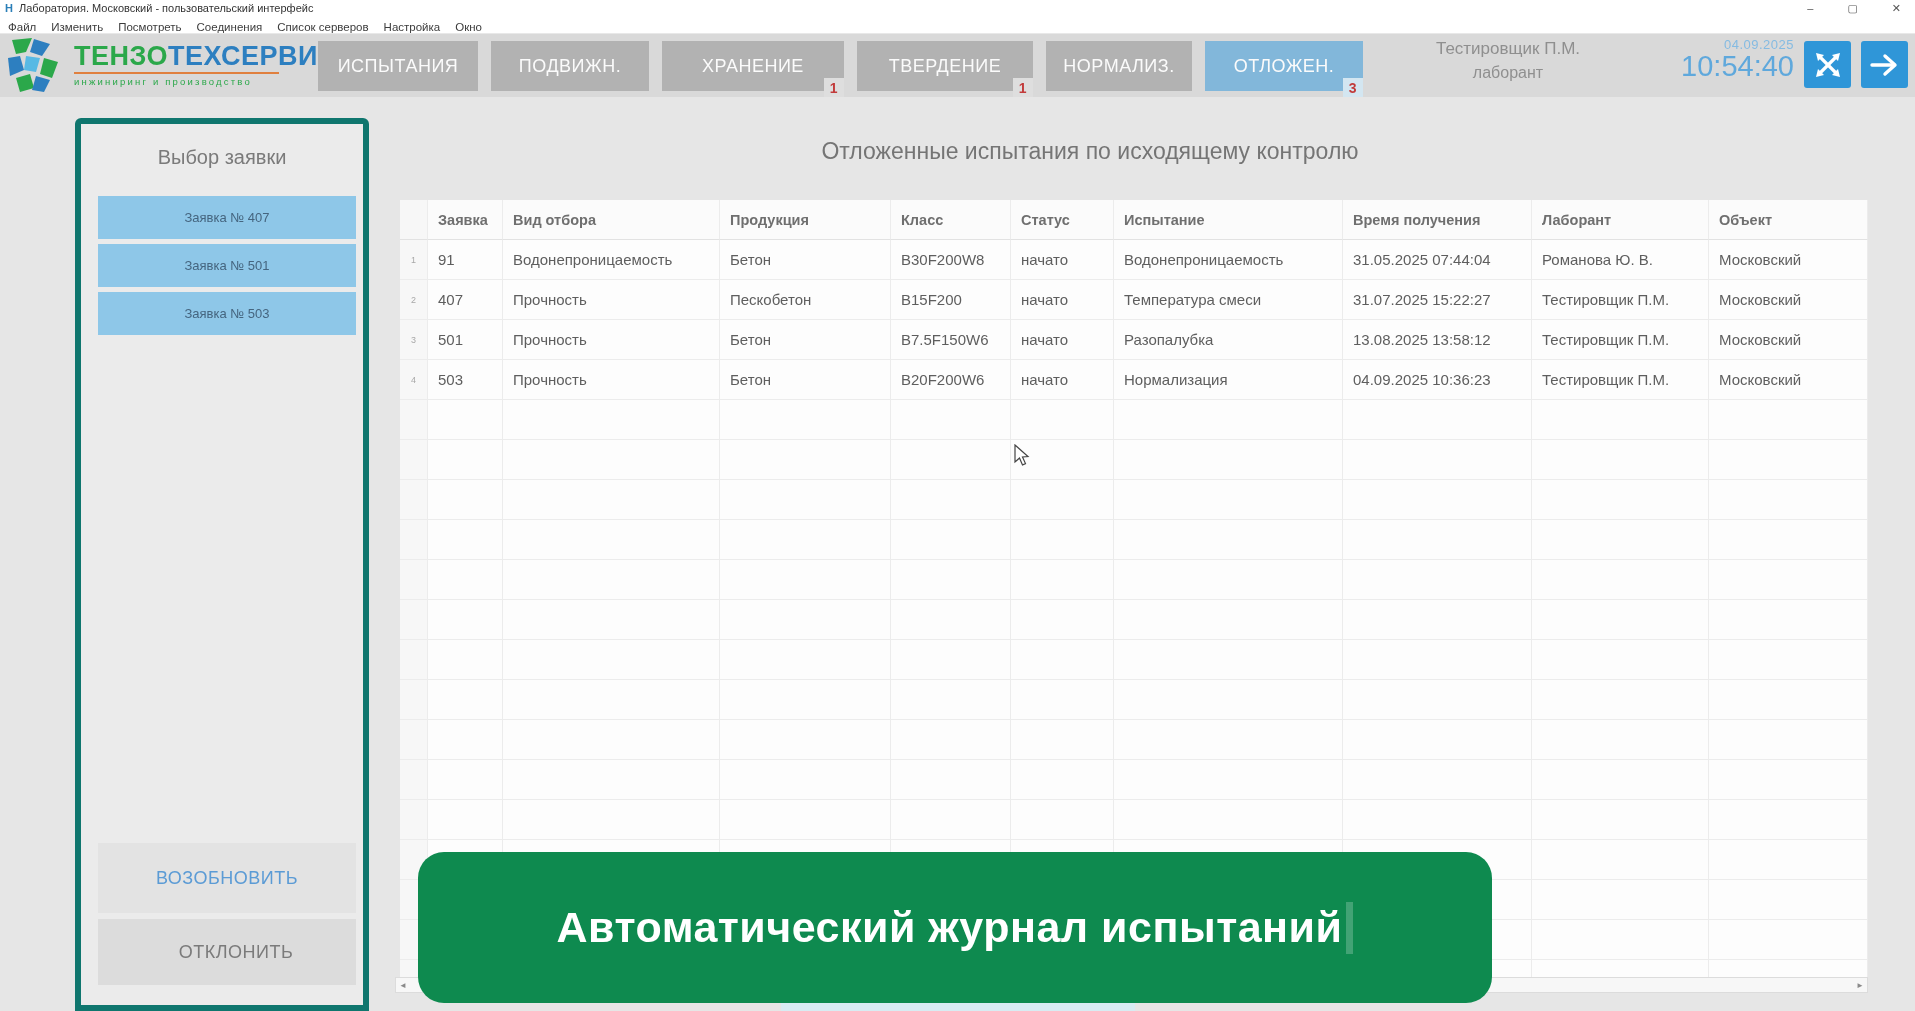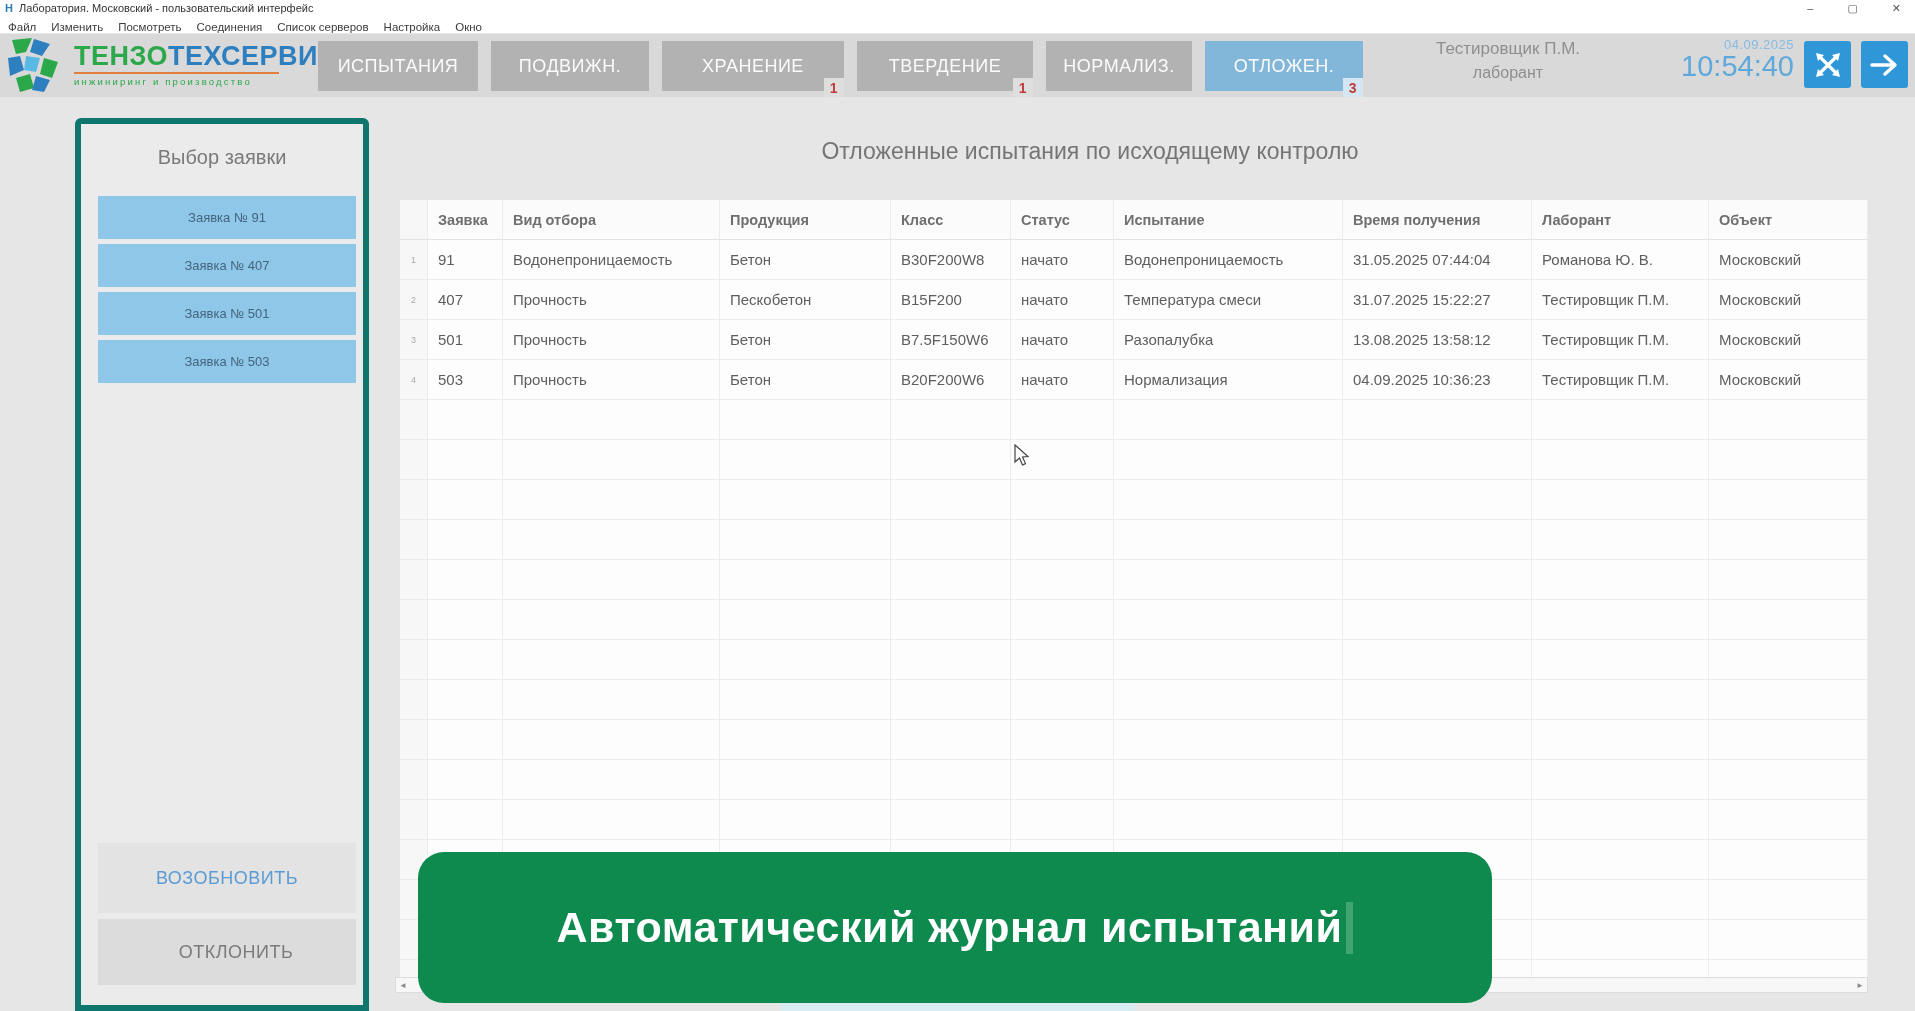--- a/index.html
+++ b/index.html
@@ -181,21 +181,20 @@
     <svg width="30" height="24" viewBox="0 0 30 24">
       <line x1="2" y1="12" x2="24" y2="12" stroke="#ffffff" stroke-width="3.4" stroke-linecap="round"></line>
       <polyline points="15,3 25,12 15,21" fill="none" stroke="#ffffff" stroke-width="3.4" stroke-linecap="round" stroke-linejoin="round"></polyline>
     </svg>
   </button>
 </div>
 
 <div class="sidebar">
   <div class="sidebar-title">Выбор заявки</div>
   <div class="request-list">
-    <button class="request-btn">Заявка № 91</button>
     <button class="request-btn">Заявка № 407</button>
     <button class="request-btn">Заявка № 501</button>
     <button class="request-btn">Заявка № 503</button>
   </div>
   <div class="side-bottom">
     <button class="resume-btn">ВОЗОБНОВИТЬ</button>
     <button class="decline-btn">ОТКЛОНИТЬ</button>
   </div>
 </div>
 

